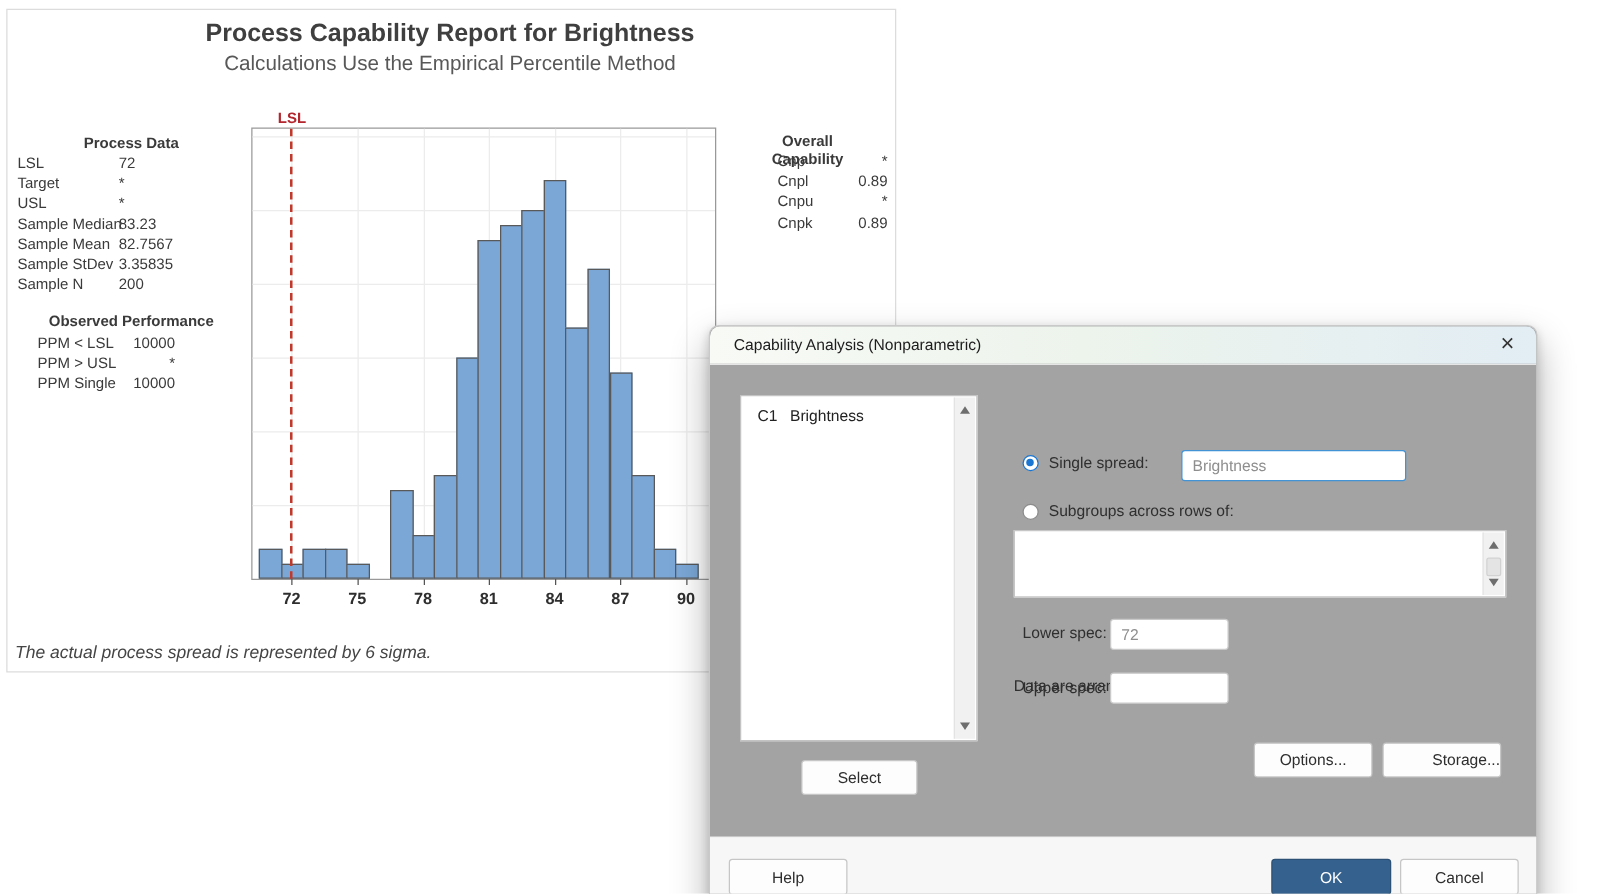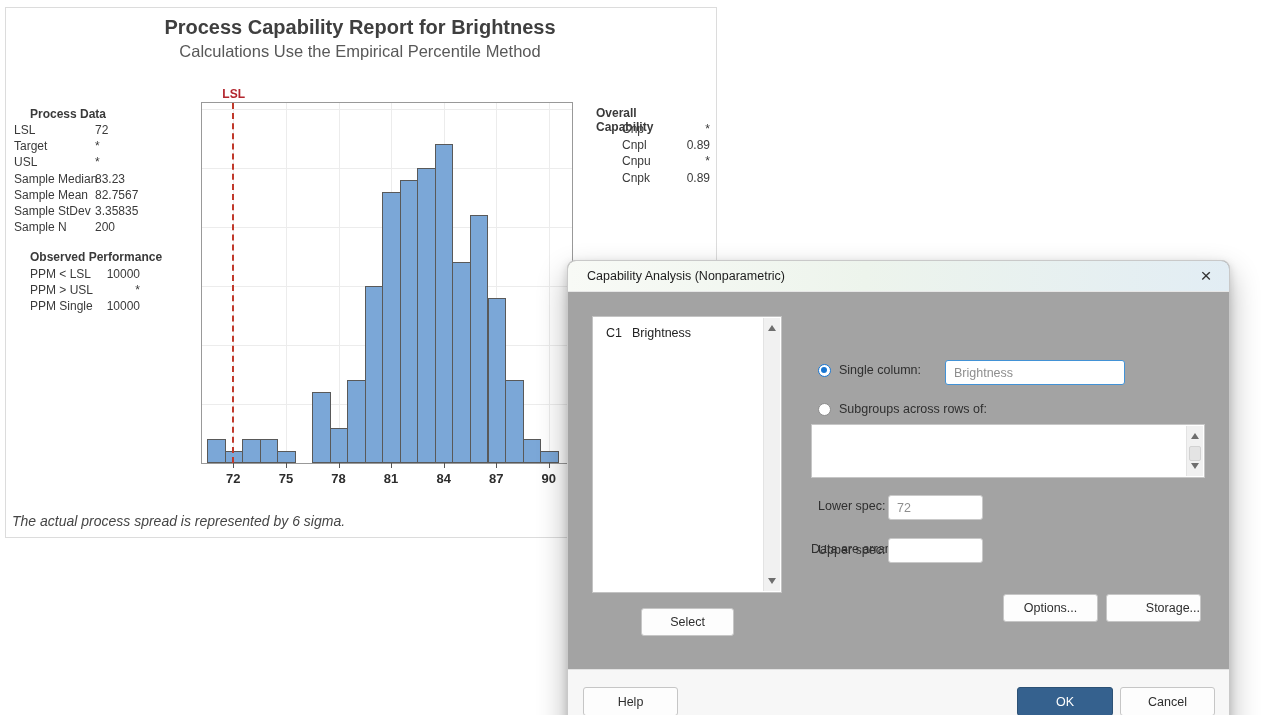--- a/index.html
+++ b/index.html
@@ -6,21 +6,21 @@
   #canvas{position:relative;width:1280px;height:715px;overflow:hidden;
           font-family:"Liberation Sans",sans-serif;background:#fff;}
 
   
   .report-card{position:absolute;left:5px;top:7px;width:710px;height:529px;
                background:#fff;border:1px solid #dcdcdc;}
   .rpt-title{position:absolute;left:5px;top:16px;width:710px;text-align:center;
              font-size:20px;font-weight:bold;color:#3f3f3f;}
   .rpt-subtitle{position:absolute;left:5px;top:42px;width:710px;text-align:center;
                 font-size:16.5px;color:#585858;}
-  .stat-title{position:absolute;font-size:12px;color:#3a3a3a;font-weight:600;}
+  .stat-title{position:absolute;font-size:12px;color:#3a3a3a;text-align:center;font-weight:600;}
   .stats{position:absolute;font-size:12px;color:#3a3a3a;}
   .srow{position:relative;height:16.2px;line-height:16.2px;white-space:nowrap;}
   .pd .srow{width:150px}.pd .sv{position:absolute;left:81px;}
   .op .srow{width:110px}.op .sv{position:absolute;right:0;text-align:right;}
   .oc .srow{width:88px}.oc .sv{position:absolute;right:0;text-align:right;}
   .pd-title{left:30px;top:107px;width:150px;}
   .pd{left:14px;top:122px;}
   .op-title{left:30px;top:250px;width:150px;}
   .op{left:30px;top:266px;}
   .oc-title{left:596px;top:106px;width:100px;}
@@ -196,21 +196,21 @@
         <span class="tri down"></span>
       </div>
     </div>
 
     <button class="btn select-btn">Select</button>
 
     <div class="lbl" style="left:243px;top:281px;">Data are arranged as</div>
 
     <div class="radio-row" style="left:250px;top:102px;">
       <span class="radio checked"></span>
-      <span class="rlabel">Single column:</span>
+      <span class="rlabel">Single spread:</span>
     </div>
     <input class="input focus single-input" value="Brightness" style="">
 
     <div class="radio-row" style="left:250px;top:141px;">
       <span class="radio"></span>
       <span class="rlabel">Subgroups across rows of:</span>
     </div>
 
     <div class="textarea">
       <div class="vscroll">

